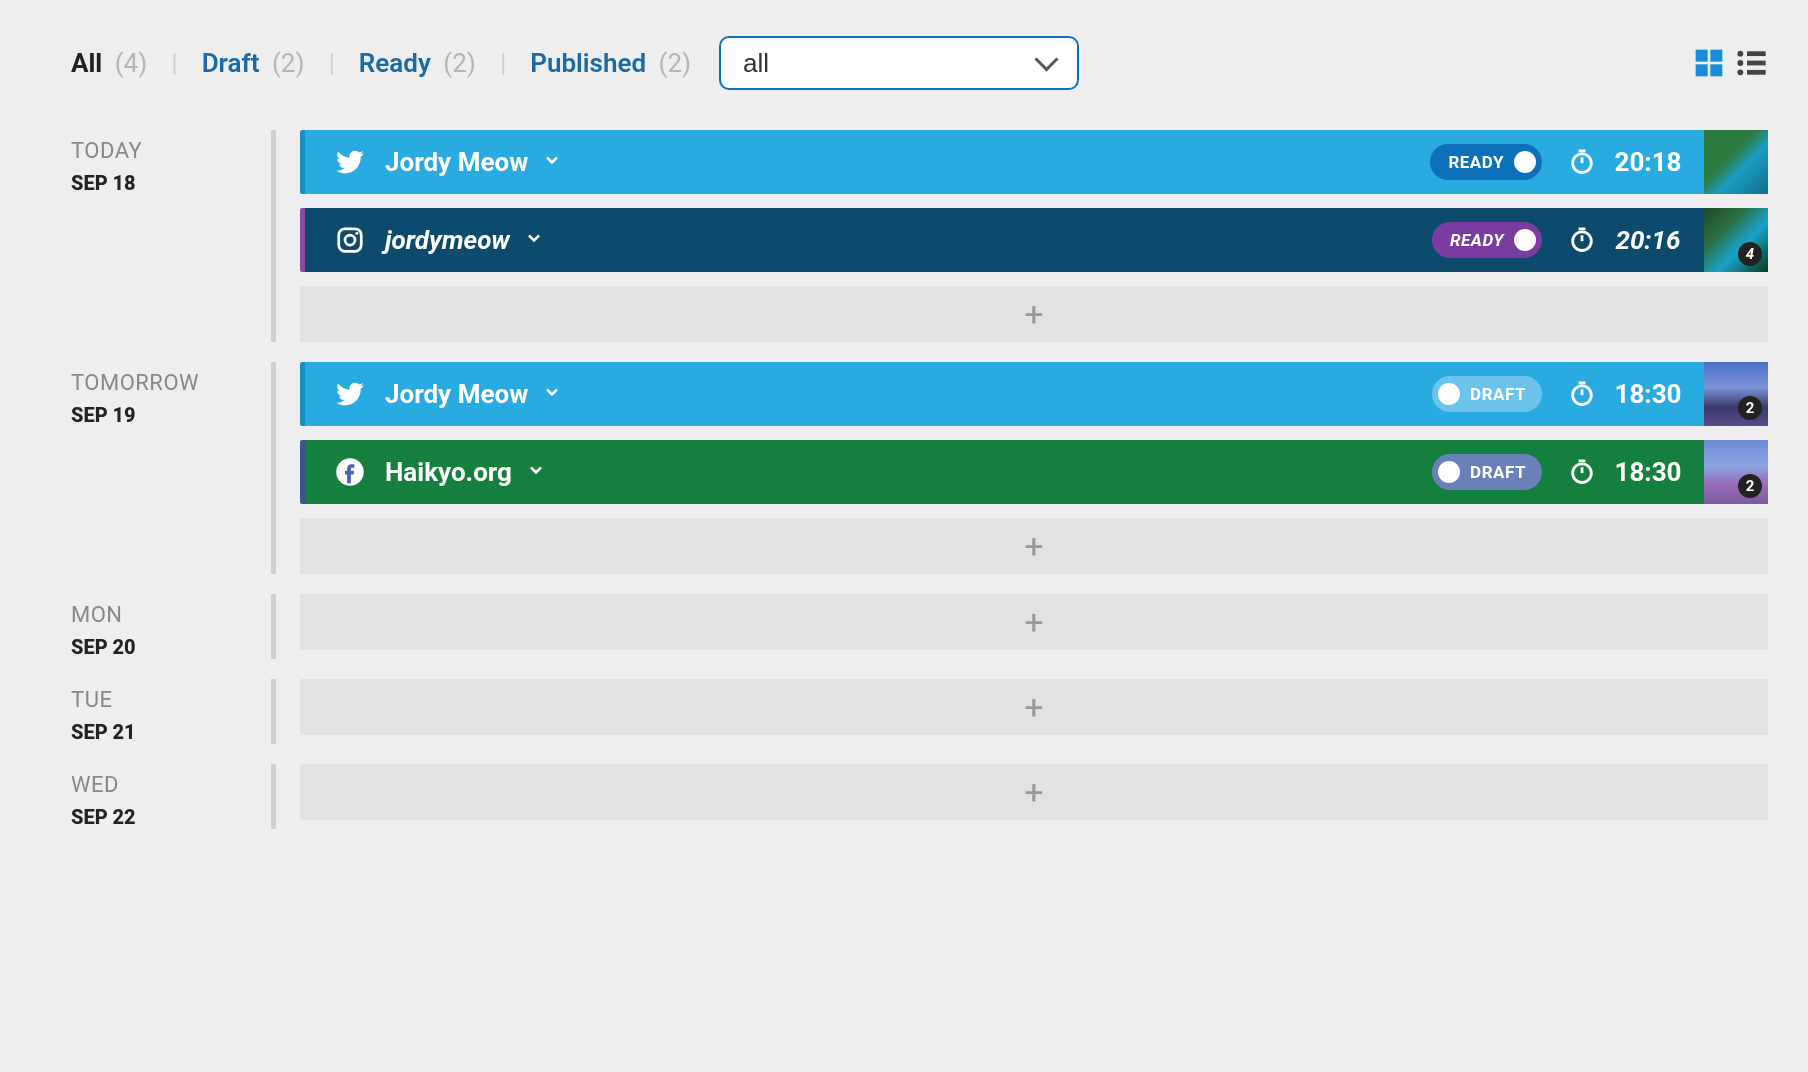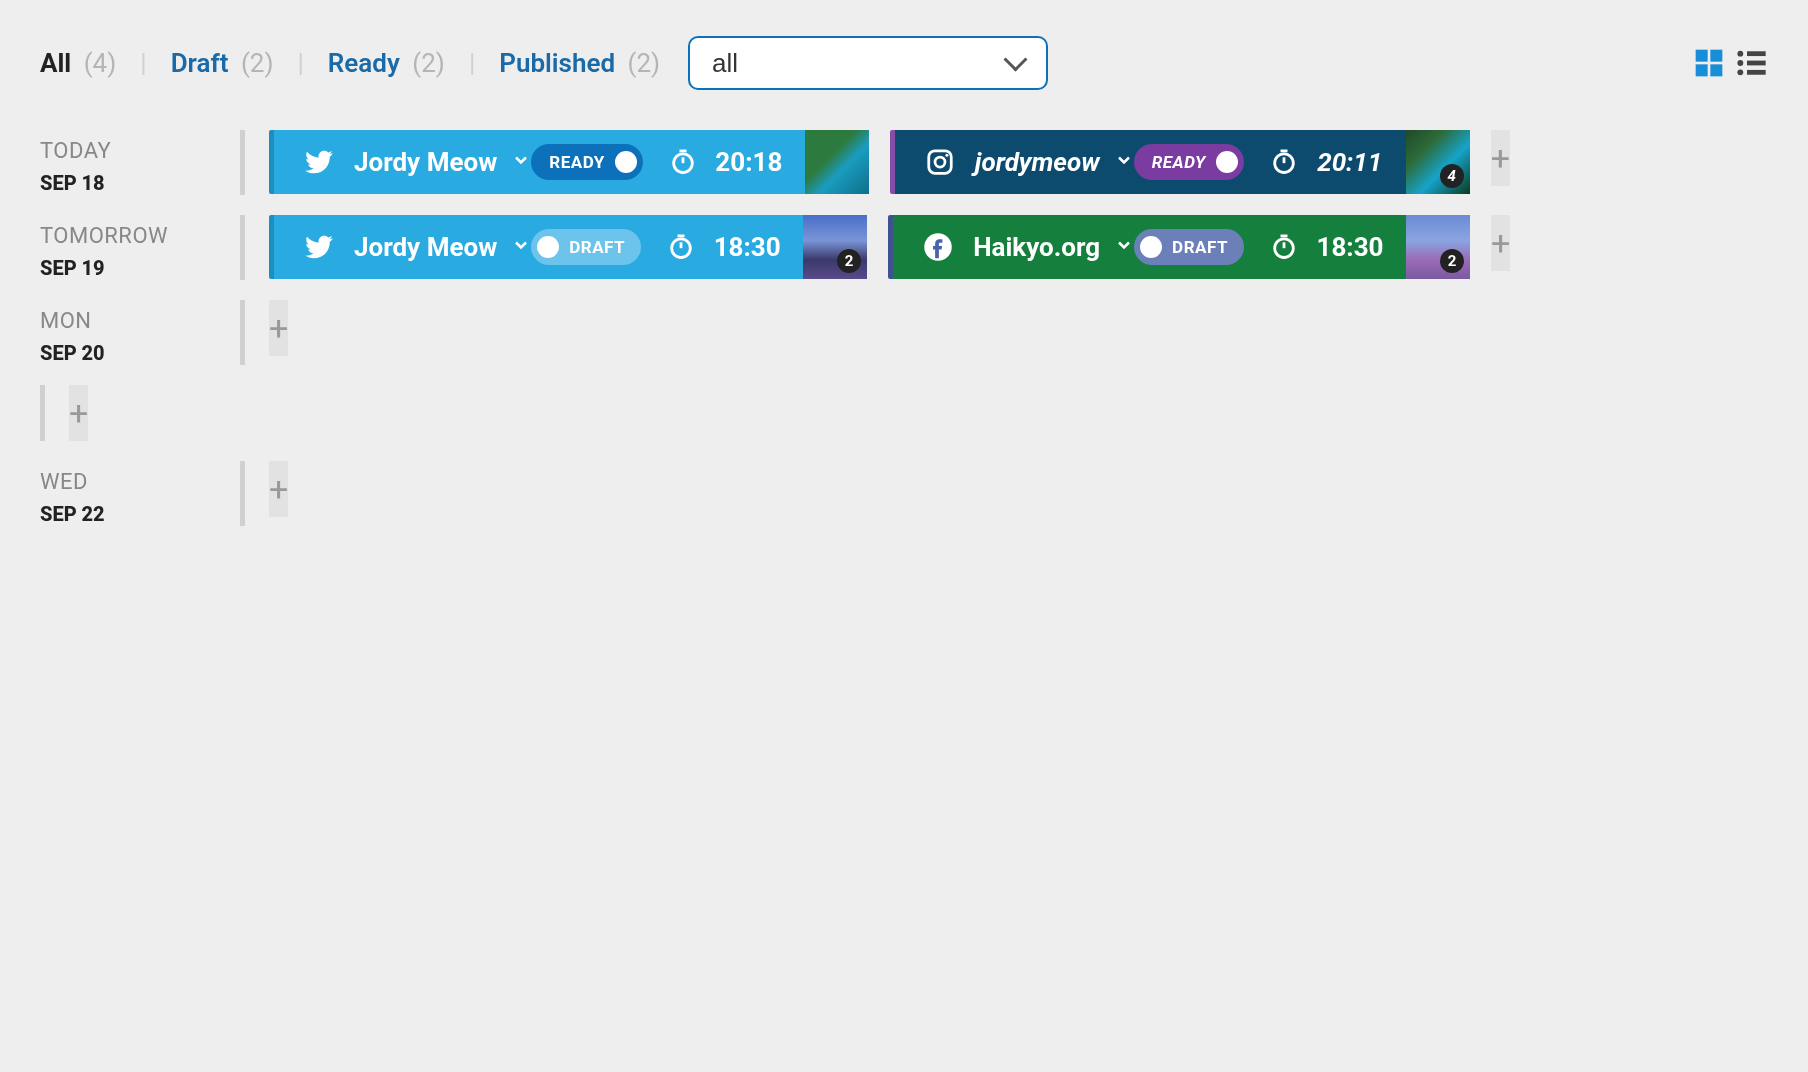--- a/index.html
+++ b/index.html
@@ -4,21 +4,21 @@
 <style>
 * { box-sizing: border-box; margin: 0; padding: 0; }
 body {
   font-family: -apple-system, BlinkMacSystemFont, "Segoe UI", Roboto, "Helvetica Neue", Arial, sans-serif;
   background: #eeeeee;
   width: 1808px;
   height: 1072px;
   overflow: hidden;
   transform-origin: top left;
 }
-.container { padding: 36px 40px; }
+.container { padding: 36px 40px; margin-left: 31px; }
 .topbar { display: flex; align-items: center; gap: 0; margin-bottom: 40px; }
 .filter-tabs { display: flex; align-items: center; font-size: 26px; gap: 10px; }
 .filter-tab { cursor: pointer; white-space: nowrap; }
 .filter-tab .label { font-weight: 600; }
 .filter-tab.active .label { color: #222; font-weight: 700; }
 .filter-tab:not(.active) .label { color: #1a6aa8; }
 .filter-tab .count { color: #b5b5b5; margin-left: 6px; }
 .filter-divider { color: #d0d0d0; margin: 0 14px; font-weight: 400; }
 .select-wrap { margin-left: 28px; position: relative; }
 .select {
@@ -45,21 +45,21 @@
 .spacer { flex: 1; }
 .view-toggles { display: flex; gap: 8px; align-items: center; }
 .vt { width: 34px; height: 34px; cursor: pointer; display: flex; align-items: center; justify-content: center; }
 
 
 .day { display: flex; margin-bottom: 20px; }
 .day-label { width: 200px; padding-top: 8px; }
 .day-label .top { font-size: 22px; font-weight: 400; color: #888; letter-spacing: 0.5px; }
 .day-label .bot { font-size: 20px; font-weight: 800; color: #222; margin-top: 8px; }
 .day-divider { width: 5px; background: #d0d0d0; margin-right: 24px; align-self: stretch; }
-.day-content { flex: 1; display: flex; flex-direction: row; gap: 21px; }
+.day-content { flex: 1; display: flex; flex-direction: column; gap: 14px; }
 
 .post {
   height: 64px; display: flex; align-items: center; color: #fff;
   border-radius: 2px; position: relative; cursor: pointer;
 }
 .post.twitter  { background: #29abe2; border-left: 5px solid #1b8fc0; }
 .post.instagram{ background: #0c4a6e; border-left: 5px solid #864ca6; font-style: italic; }
 .post.facebook { background: #15803d; border-left: 5px solid #3d528f; }
 
 .post .icon { width: 34px; height: 34px; margin: 0 18px 0 28px; display: flex; align-items: center; justify-content: center; }
@@ -210,21 +210,21 @@
             <span class="fill"></span>
             <span class="toggle ready">
               <span class="knob"></span>
               <span class="tlabel">READY</span>
             </span>
             <span class="timer-icon"><svg viewBox="0 0 24 24" width="28" height="28" fill="none" stroke="#fff" stroke-width="2.4">
                 <circle cx="12" cy="13" r="8"></circle>
                 <line x1="12" y1="13" x2="12" y2="8"></line>
                 <line x1="9" y1="2.5" x2="15" y2="2.5"></line>
               </svg></span>
-            <span class="time">20:11</span>
+            <span class="time">20:16</span>
             <span class="thumb t2">
               <span class="badge">4</span>
             </span>
           </div>
           <div class="add-row">
             <span class="plus">+</span>
           </div>
         </div>
       </div>
       <div class="day">
@@ -296,20 +296,24 @@
           <div class="bot">SEP 20</div>
         </div>
         <div class="day-divider"></div>
         <div class="day-content">
           <div class="add-row">
             <span class="plus">+</span>
           </div>
         </div>
       </div>
       <div class="day">
+        <div class="day-label">
+          <div class="top">TUE</div>
+          <div class="bot">SEP 21</div>
+        </div>
         <div class="day-divider"></div>
         <div class="day-content">
           <div class="add-row">
             <span class="plus">+</span>
           </div>
         </div>
       </div>
       <div class="day">
         <div class="day-label">
           <div class="top">WED</div>

